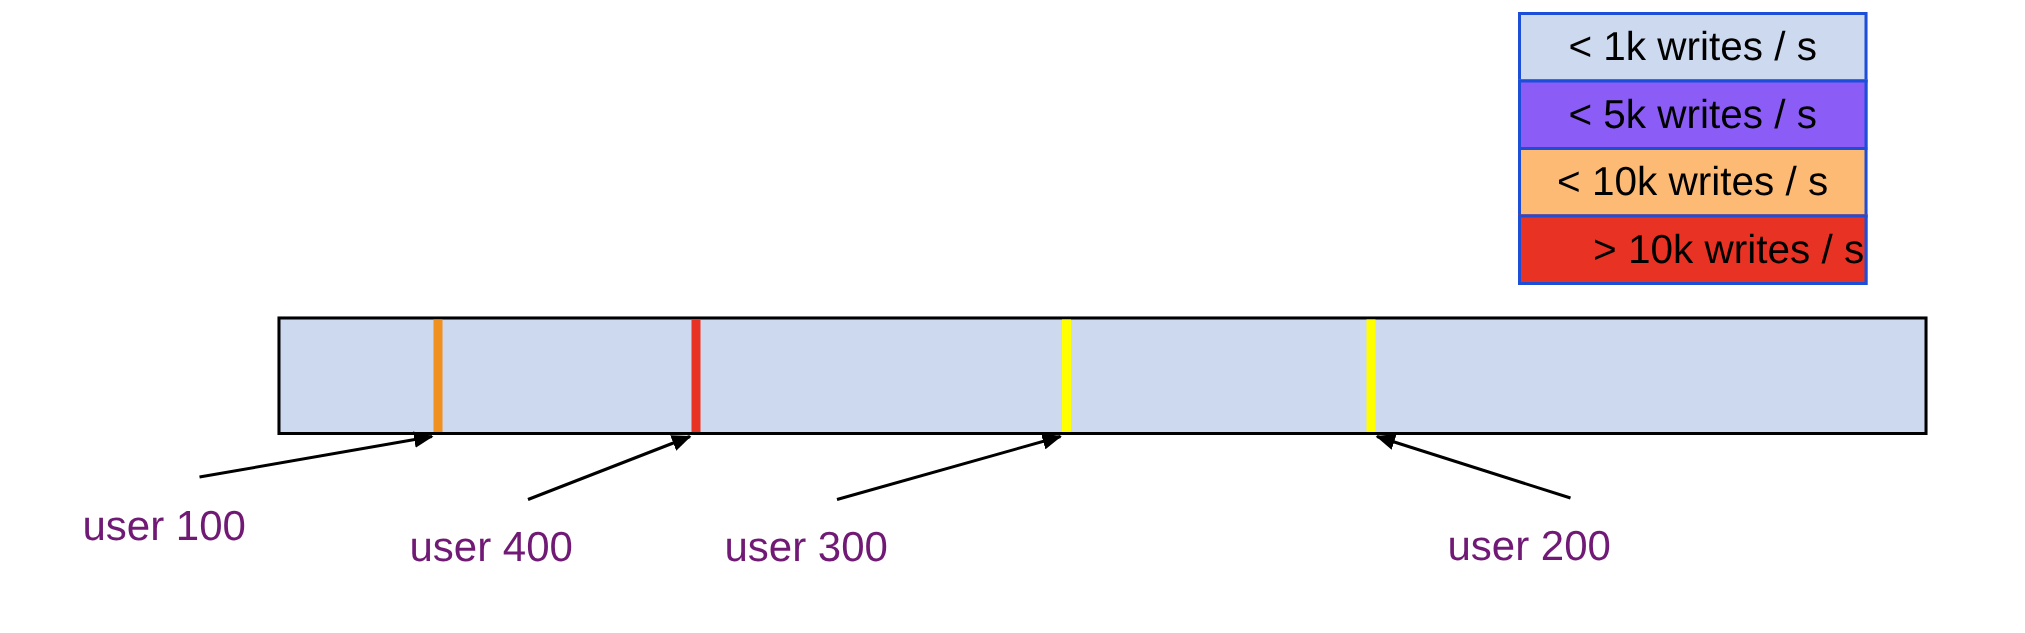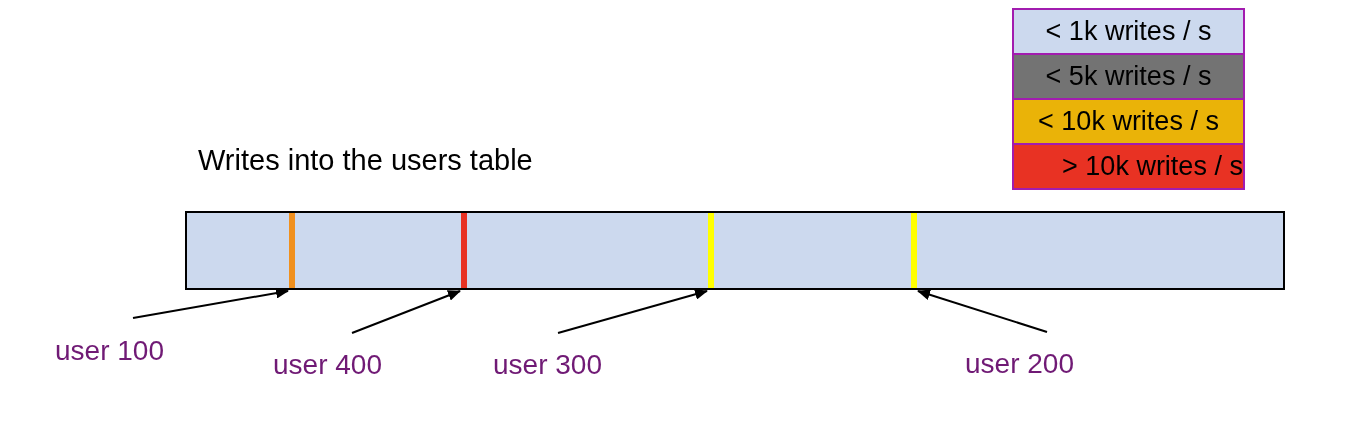--- a/index.html
+++ b/index.html
@@ -57,39 +57,38 @@
   .legend {
     position: absolute;
     left: 1012px;
     top: 8px;
     width: 233px;
   }
   .legend-row {
     box-sizing: border-box;
     width: 233px;
     height: 47px;
-    border: 2px solid #a21caf;
+    border: 2px solid #1d4ed8;
     margin-top: -2px;
     display: flex;
     align-items: center;
     justify-content: center;
     font-size: 27px;
     color: #000000;
     white-space: nowrap;
   }
   .legend-row:first-child {
     margin-top: 0;
   }
 </style>
 </head>
 <body>
 
 <div class="canvas">
 
-  <div class="diagram-title">Writes into the users table</div>
 
   <div class="table-bar" id="table-bar" style="background: rgb(204, 217, 238); border-color: rgb(0, 0, 0);"></div>
 
   <div id="stripes">
       <div class="stripe" title="&lt; 10k writes / s" style="left: 289px; background: rgb(240, 144, 30);"></div>
       <div class="stripe" title="&gt; 10k writes / s" style="left: 461px; background: rgb(232, 50, 35);"></div>
       <div class="stripe" title="&lt; 5k writes / s" style="left: 708px; background: rgb(255, 255, 0);"></div>
       <div class="stripe" title="&lt; 5k writes / s" style="left: 911px; background: rgb(255, 255, 0);"></div>
     </div>
 
@@ -101,32 +100,32 @@
     </defs>
   <line x1="133" y1="318" x2="288" y2="291" stroke="#000000" stroke-width="2" marker-end="url(#arrowhead)"></line>
       <line x1="352" y1="333" x2="460" y2="291" stroke="#000000" stroke-width="2" marker-end="url(#arrowhead)"></line>
       <line x1="558" y1="333" x2="707" y2="291" stroke="#000000" stroke-width="2" marker-end="url(#arrowhead)"></line>
       <line x1="1047" y1="332" x2="918" y2="291" stroke="#000000" stroke-width="2" marker-end="url(#arrowhead)"></line>
     </svg>
 
   <div id="labels">
       <div class="user-label" style="left: 55px; top: 336px;">user 100</div>
       <div class="user-label" style="left: 273px; top: 350px;">user 400</div>
-      <div class="user-label" style="left: 493px; top: 350px;">user 300</div>
+      <div class="user-label" style="left: 483px; top: 350px;">user 300</div>
       <div class="user-label" style="left: 965px; top: 349px;">user 200</div>
     </div>
 
   <div class="legend">
     <div class="legend-row" style="background: rgb(204, 217, 238);">
       <span>&lt; 1k writes / s</span>
     </div>
-    <div class="legend-row" style="background: #737373;">
+    <div class="legend-row" style="background: #8b5cf6;">
       <span>&lt; 5k writes / s</span>
     </div>
-    <div class="legend-row" style="background: #eab308;">
+    <div class="legend-row" style="background: #fdba74;">
       <span>&lt; 10k writes / s</span>
     </div>
     <div class="legend-row" style="background: rgb(232, 50, 35); padding-left: 48px;">
       <span>&gt; 10k writes / s</span>
     </div>
   </div>
 
 </div>
 
 </body></html>

